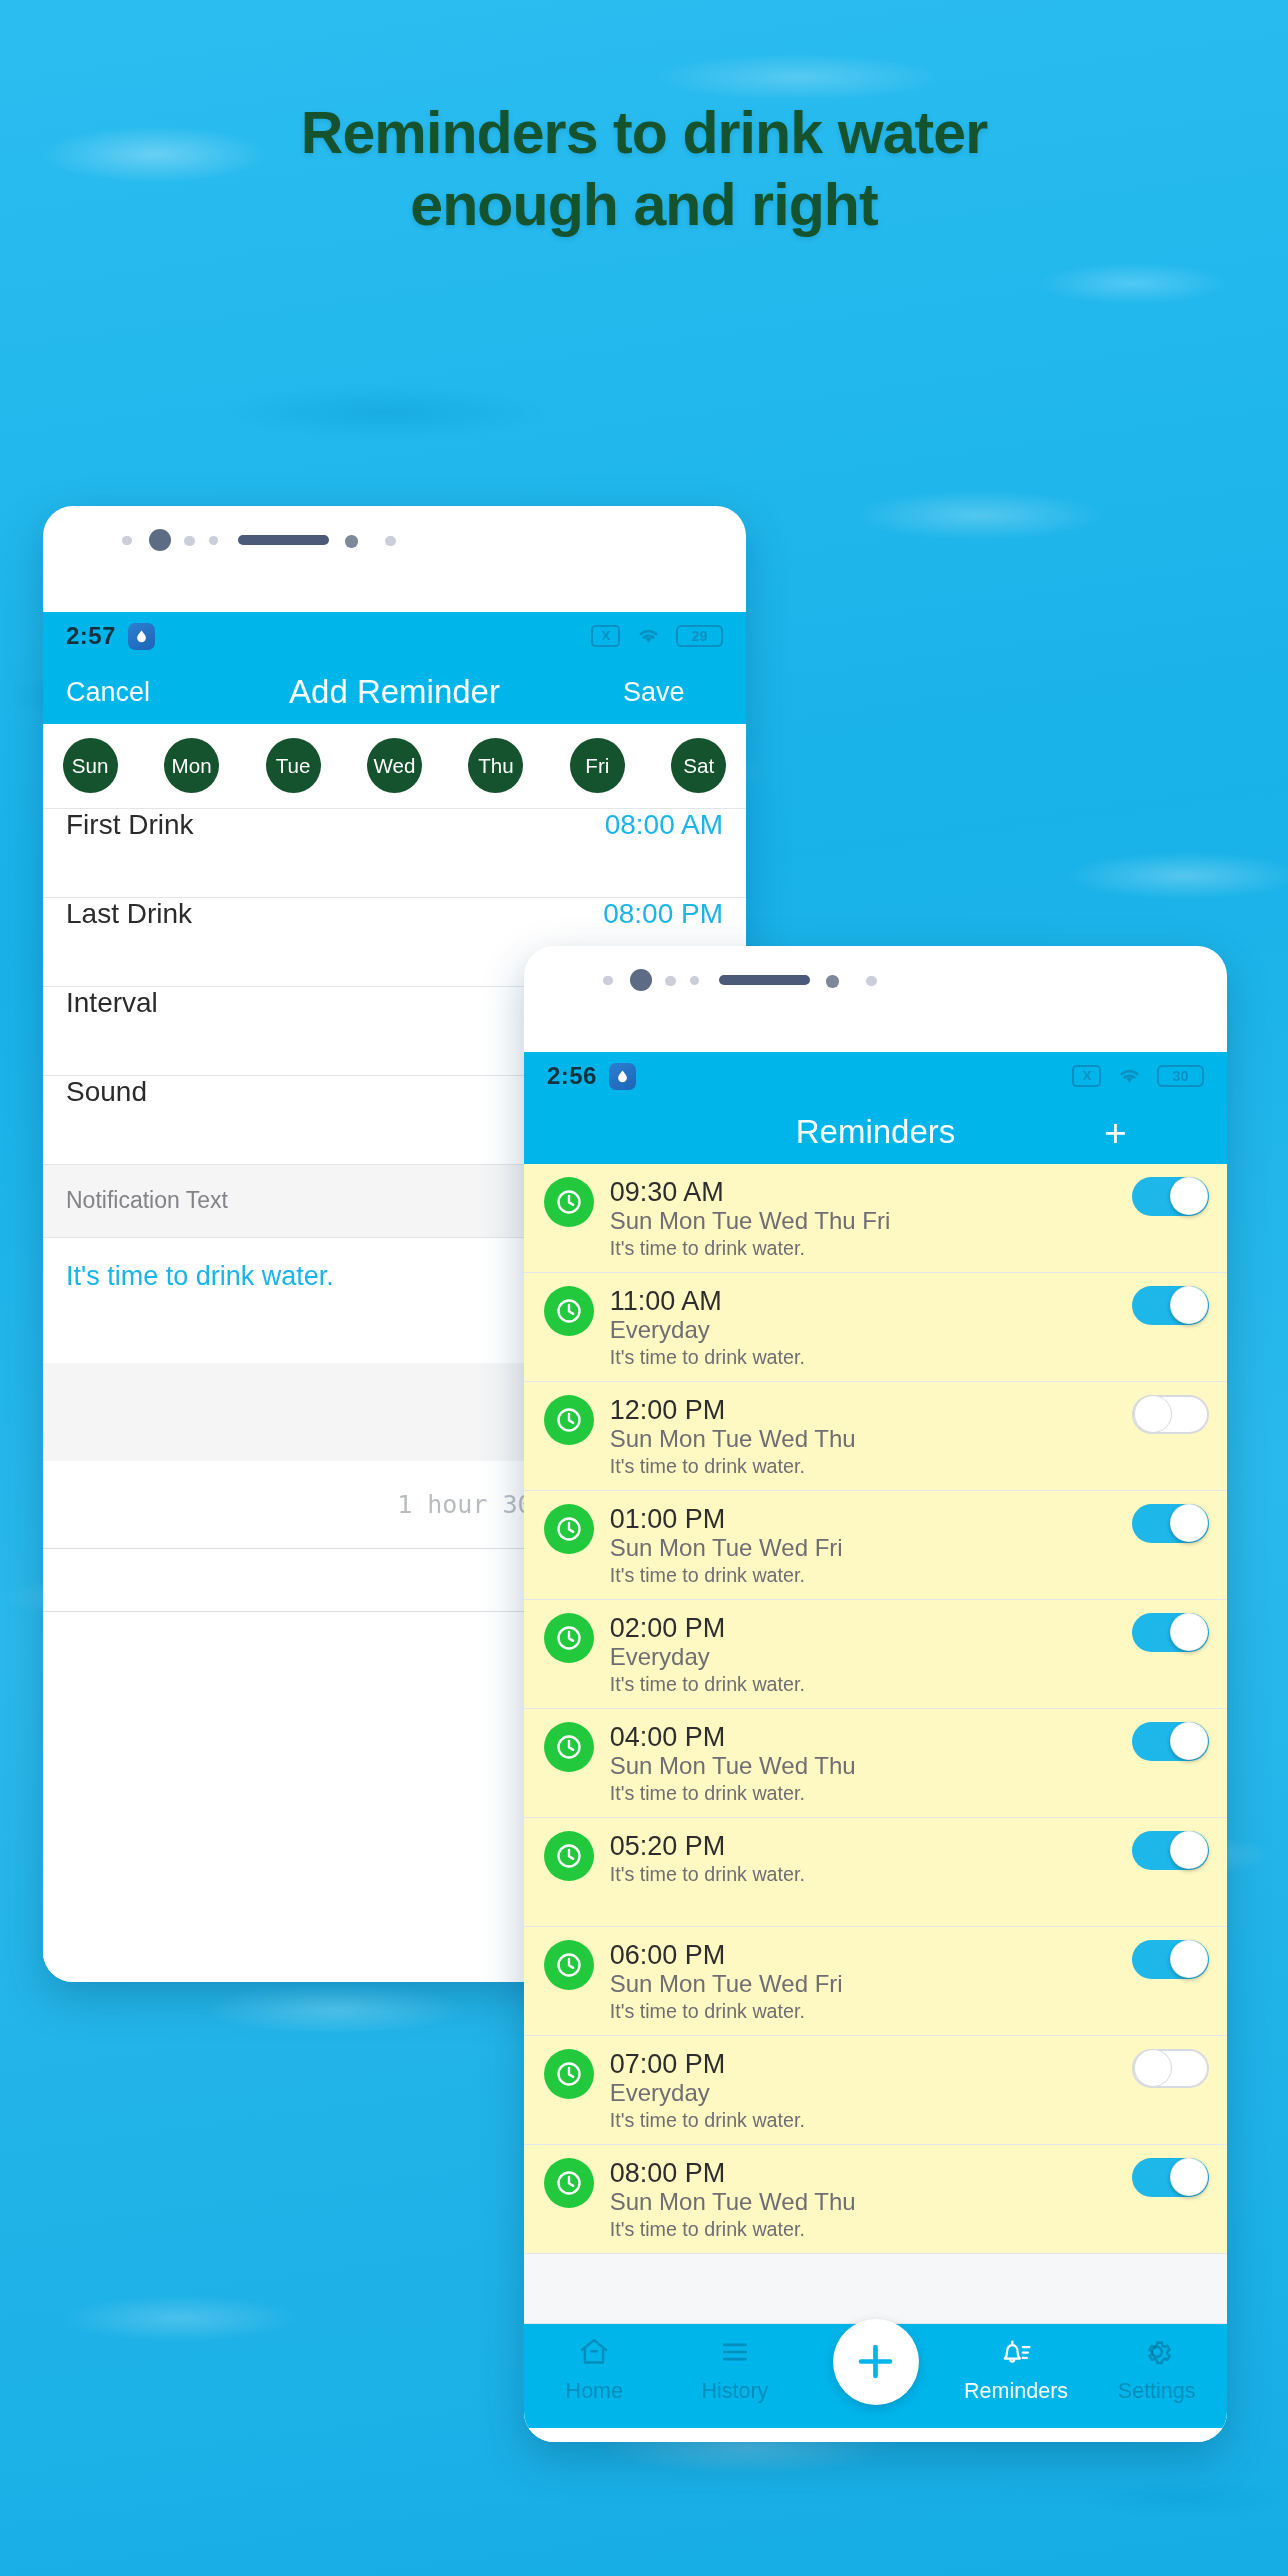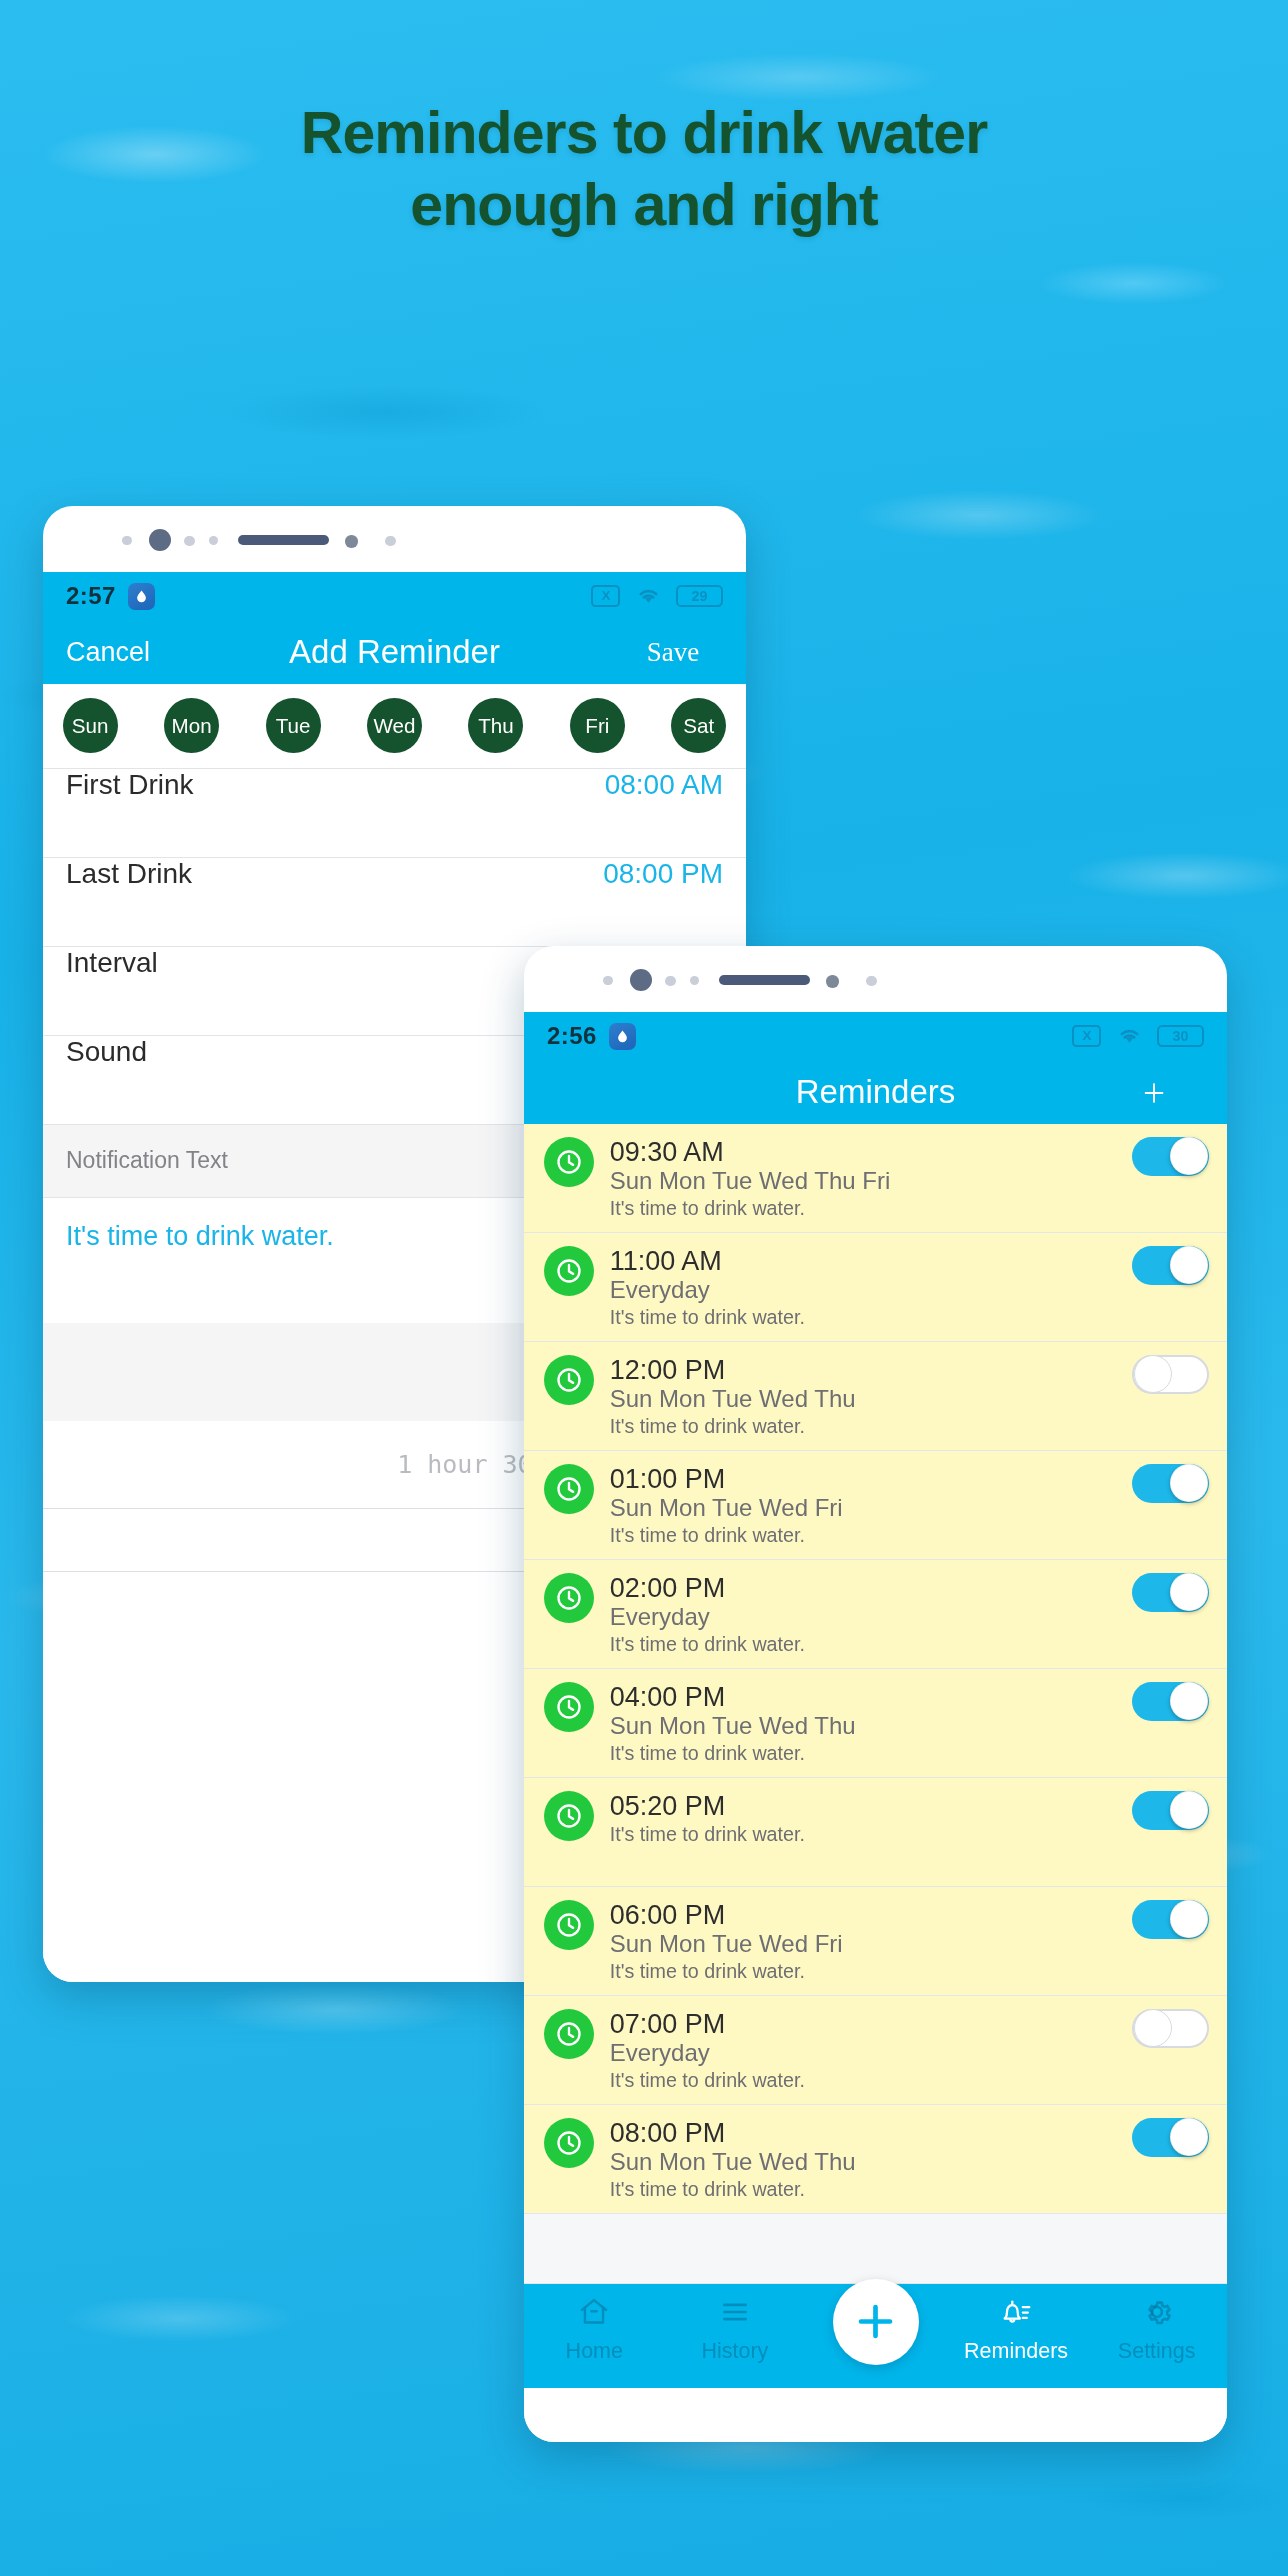--- a/index.html
+++ b/index.html
@@ -77,20 +77,21 @@
     height: calc(100% - 66px);
     background: #ffffff;
     overflow: hidden;
   }
 
   
   .statusbar {
     height: 48px; background: #00b5ea;
     display: flex; align-items: center; padding: 0 23px;
     color: #0b3c52;
+    margin-top: 40px;
   }
   .st-time { font-size: 24px; font-weight: bold; color: #13323f; letter-spacing: 0.4px; }
   .st-appicon {
     width: 27px; height: 27px; margin-left: 12.5px; border-radius: 7.2px;
     background: linear-gradient(150deg,#2d7fd0,#1d64b8);
     display: flex; align-items: center; justify-content: center;
     font-size: 16px; color: #ffffff;
   }
   .st-right { margin-left: auto; display: flex; align-items: center; gap: 14.3px; }
   .st-sim {
@@ -105,21 +106,21 @@
   }
 
   
   .appbar {
     height: 64px; background: #00b5ea; color: #ffffff;
     display: flex; align-items: center; padding: 0 23px;
     font-size: 27px;
   }
   .appbar .title { flex: 1; text-align: center; font-size: 33px; }
   .appbar .side { min-width: 100px; font-size: 27px; }
-  .appbar .side.right { text-align: center; font-family: Liberation Serif, serif; }
+  .appbar .side.right { text-align: left; }
 
   
   .days-row {
     display: flex; align-items: center; justify-content: space-between;
     padding: 14.3px 19.7px; background: #ffffff;
     border-bottom: 0.9px solid #e2e5e8;
   }
   .day-chip {
     width: 55px; height: 55px; border-radius: 50%;
     background: #14532d; color: #ffffff;

